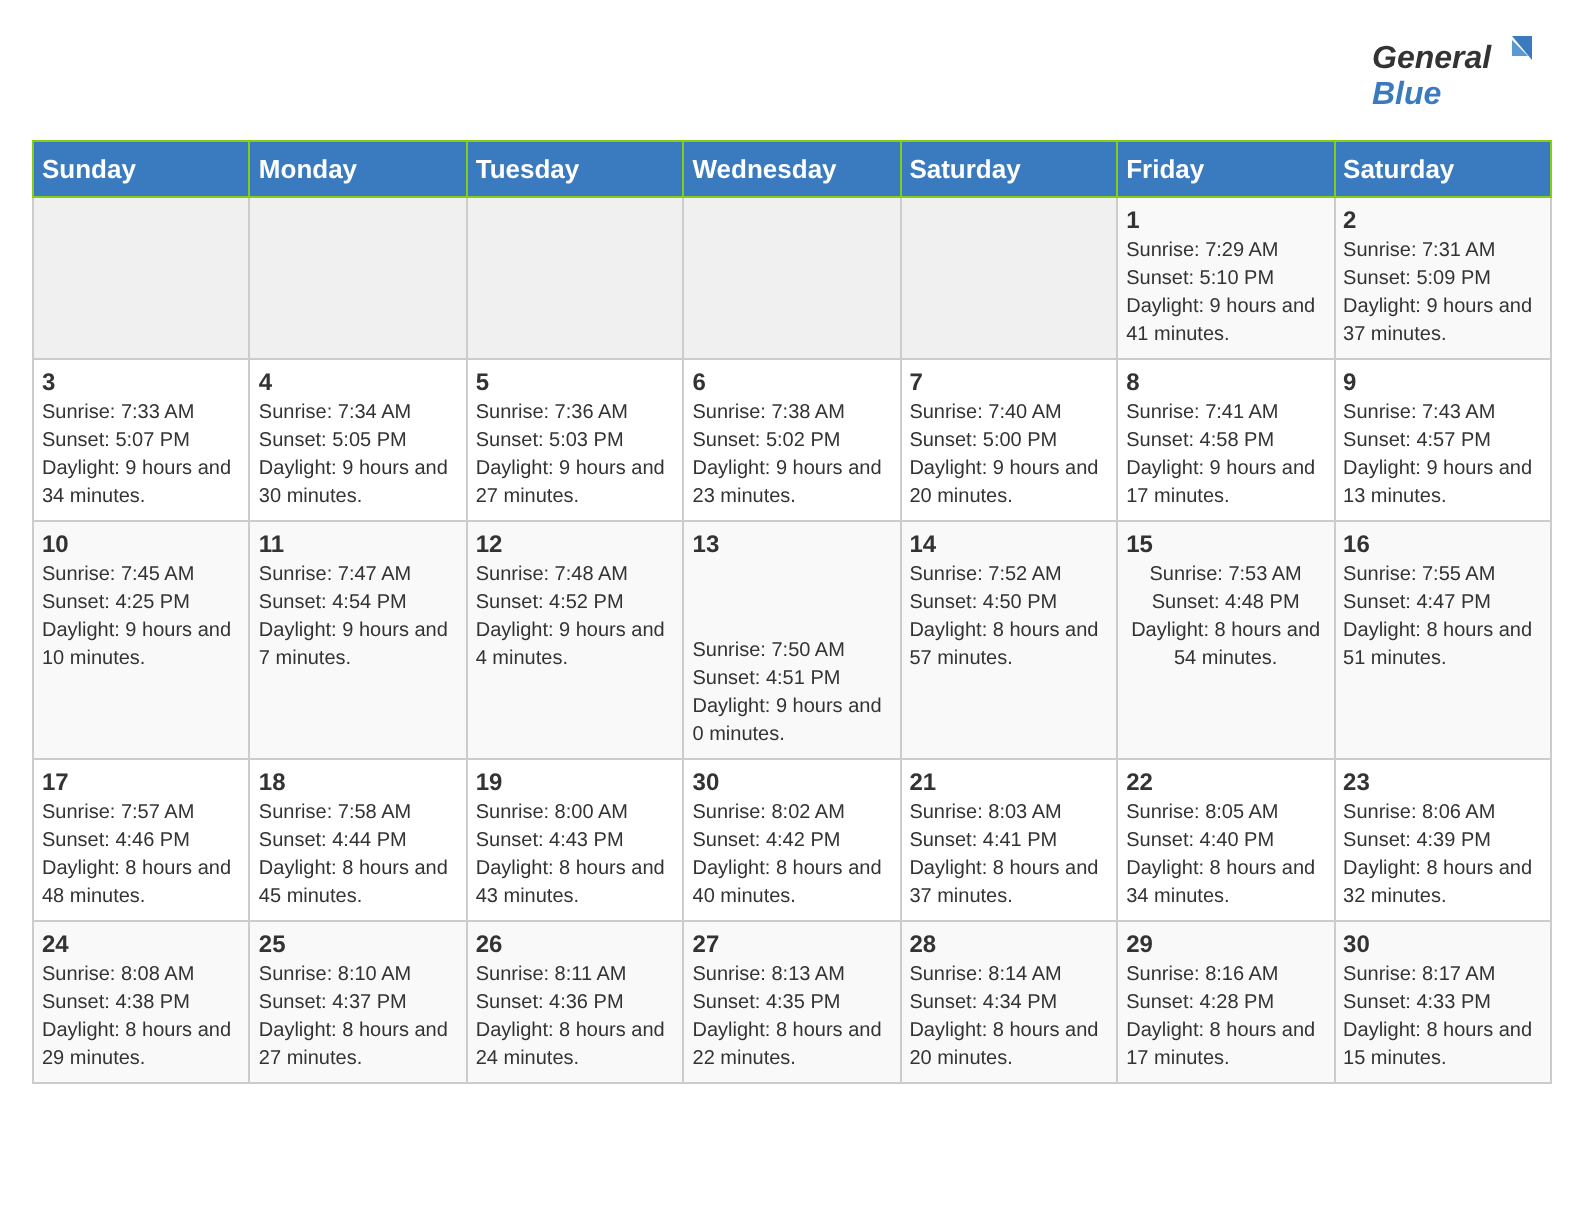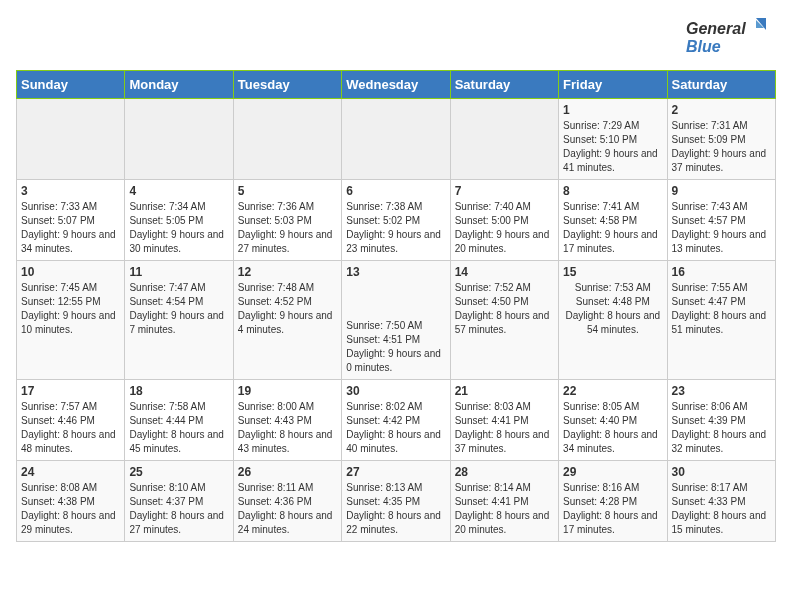--- a/index.html
+++ b/index.html
@@ -168,21 +168,21 @@
           <div class="day-number">9</div>
           <div class="day-info" style="white-space: pre-line;">Sunrise: 7:43 AM
 Sunset: 4:57 PM
 Daylight: 9 hours and 13 minutes.</div>
         </td>
       </tr>
       <tr>
         <td>
           <div class="day-number">10</div>
           <div class="day-info" style="white-space: pre-line;">Sunrise: 7:45 AM
-Sunset: 12:55 PM
+Sunset: 4:25 PM
 Daylight: 9 hours and 10 minutes.</div>
         </td>
         <td>
           <div class="day-number">11</div>
           <div class="day-info" style="white-space: pre-line;">Sunrise: 7:47 AM
 Sunset: 4:54 PM
 Daylight: 9 hours and 7 minutes.</div>
         </td>
         <td>
           <div class="day-number">12</div>
@@ -280,21 +280,21 @@
         </td>
         <td>
           <div class="day-number">27</div>
           <div class="day-info" style="white-space: pre-line;">Sunrise: 8:13 AM
 Sunset: 4:35 PM
 Daylight: 8 hours and 22 minutes.</div>
         </td>
         <td>
           <div class="day-number">28</div>
           <div class="day-info" style="white-space: pre-line;">Sunrise: 8:14 AM
-Sunset: 4:41 PM
+Sunset: 4:34 PM
 Daylight: 8 hours and 20 minutes.</div>
         </td>
         <td>
           <div class="day-number">29</div>
           <div class="day-info" style="white-space: pre-line;">Sunrise: 8:16 AM
 Sunset: 4:28 PM
 Daylight: 8 hours and 17 minutes.</div>
         </td>
         <td>
           <div class="day-number">30</div>

